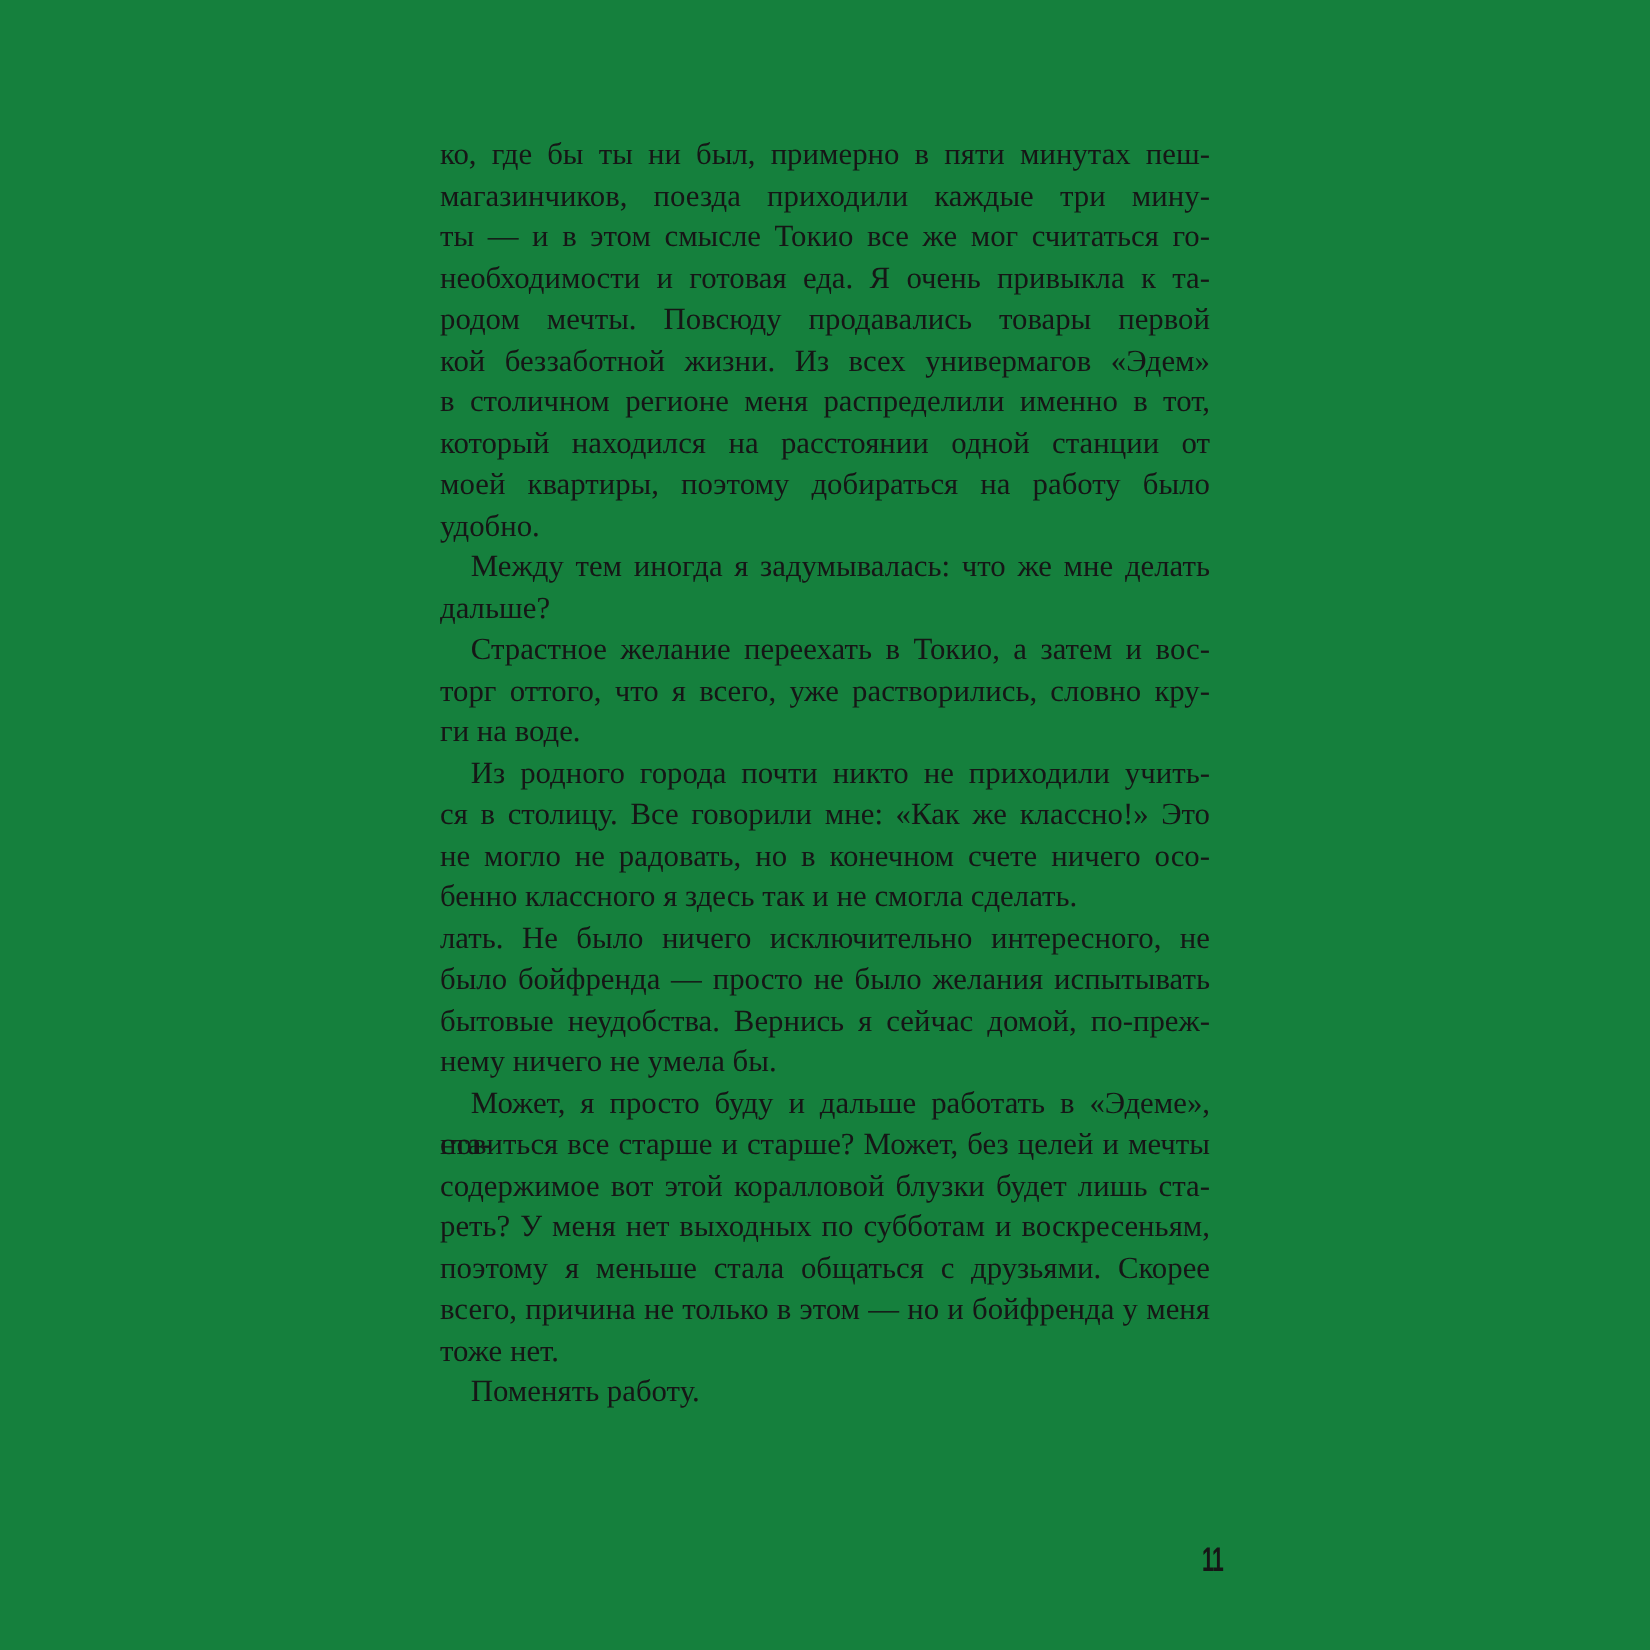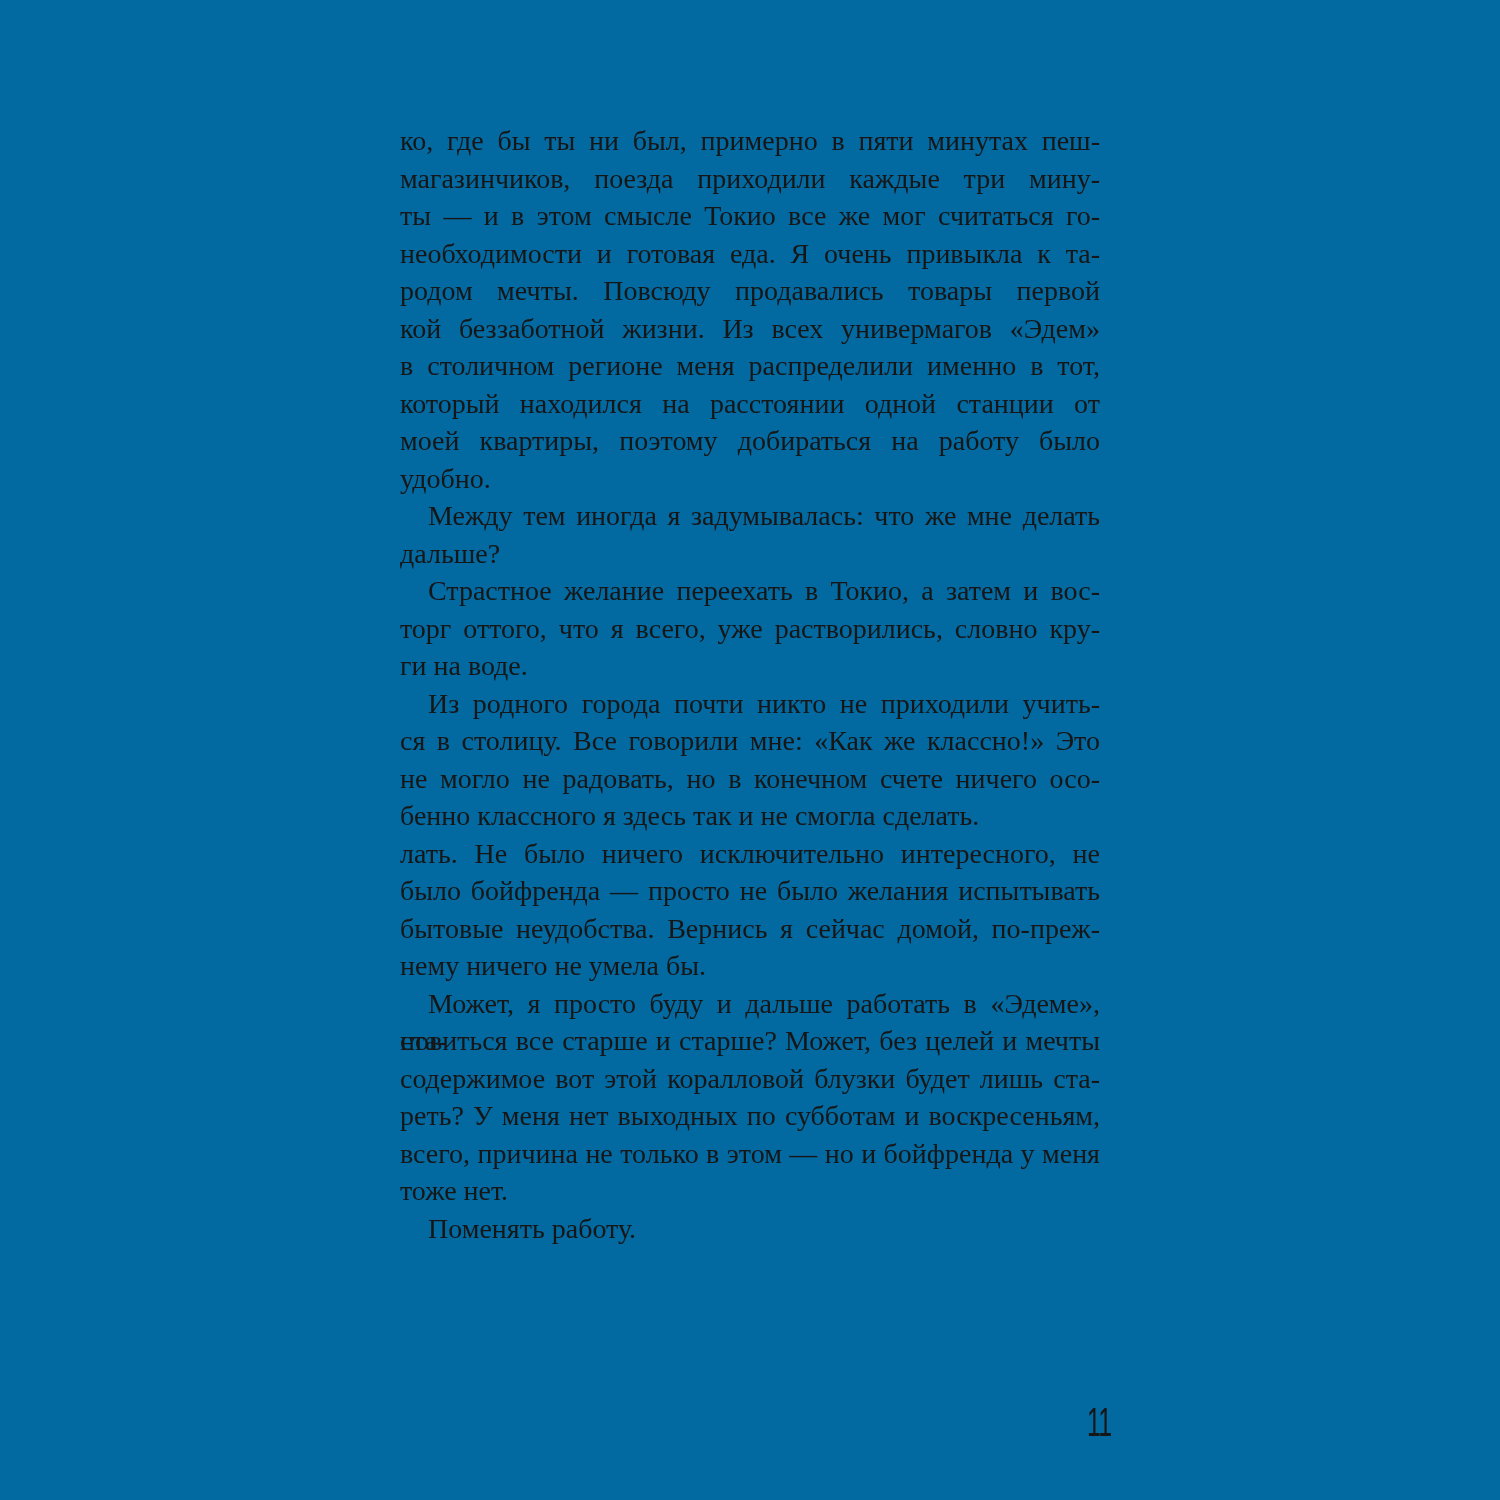--- a/index.html
+++ b/index.html
@@ -4,21 +4,21 @@
 <style>
   html, body {
     margin: 0;
     padding: 0;
     background: #ffffff;
   }
   .canvas {
     position: relative;
     width: 1500px;
     height: 1500px;
-    background: #0369a1;
+    background: #15803d;
     overflow: hidden;
   }
   .text-block {
     position: absolute;
     left: 400px;
     top: 122px;
     width: 700px;
     font-family: "Liberation Serif", serif;
     font-size: 28px;
     line-height: 37.5px;
@@ -43,22 +43,22 @@
   .line.indent {
     text-indent: 28px;
   }
   .page-number {
     position: absolute;
     top: 1400px;
     left: 400px;
     width: 712px;
     text-align: right;
     font-family: "Liberation Sans", sans-serif;
-    font-weight: normal;
-    font-size: 40px;
+    font-weight: bold;
+    font-size: 31px;
     color: #161616;
   }
   .page-number span {
     display: inline-block;
     transform: scaleX(0.62);
     transform-origin: 100% 50%;
     letter-spacing: -1px;
   }
 </style>
 </head>
@@ -97,20 +97,21 @@
         <div class="line">лать. Не было ничего исключительно интересного, не</div>
         <div class="line">было бойфренда — просто не было желания испытывать</div>
         <div class="line">бытовые неудобства. Вернись я сейчас домой, по-преж-</div>
         <div class="line last">нему ничего не умела бы.</div>
       </div>
       <div class="paragraph">
         <div class="line indent">Может, я просто буду и дальше работать в «Эдеме», ста-</div>
         <div class="line">новиться все старше и старше? Может, без целей и мечты</div>
         <div class="line">содержимое вот этой коралловой блузки будет лишь ста-</div>
         <div class="line">реть? У меня нет выходных по субботам и воскресеньям,</div>
+        <div class="line">поэтому я меньше стала общаться с друзьями. Скорее</div>
         <div class="line">всего, причина не только в этом — но и бойфренда у меня</div>
         <div class="line last">тоже нет.</div>
       </div>
       <div class="paragraph">
         <div class="line last indent">Поменять работу.</div>
       </div>
     </div>
   <div class="page-number">
     <span>11</span>
   </div>

